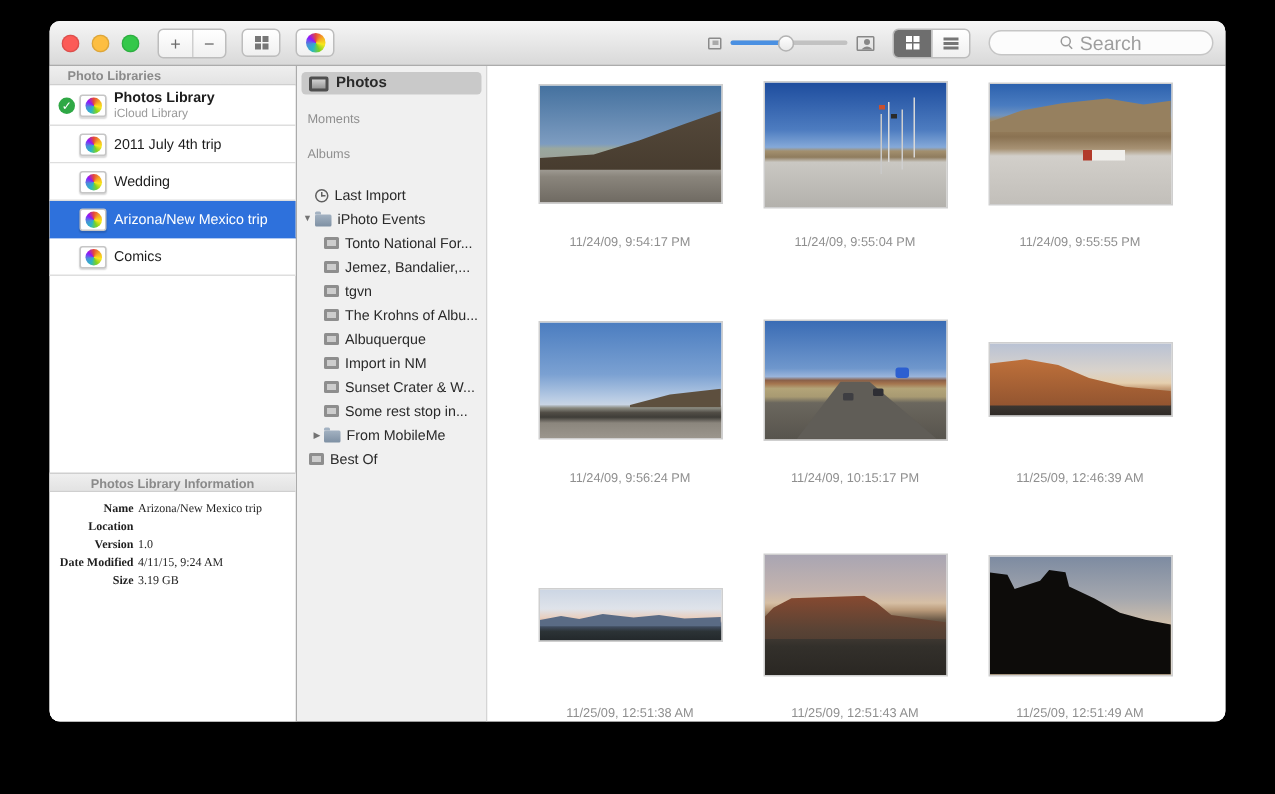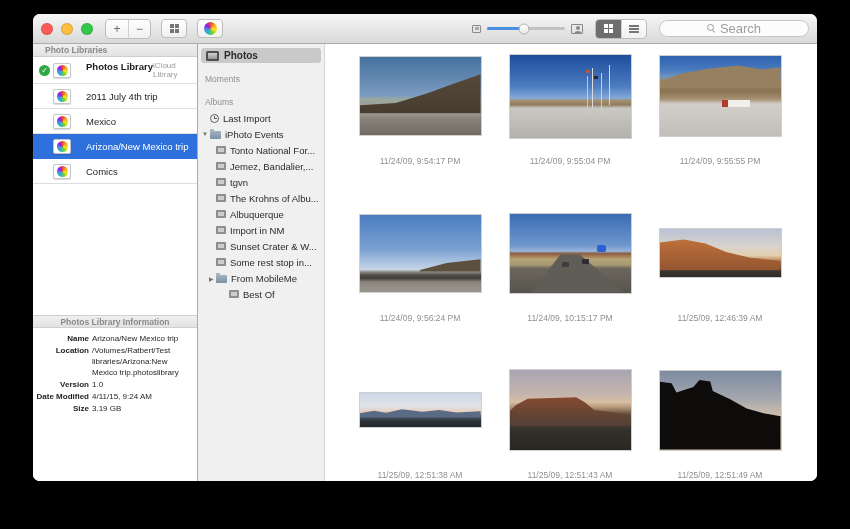--- a/index.html
+++ b/index.html
@@ -72,49 +72,49 @@
   .lib-item { height:25px; flex:0 0 25px; display:flex; align-items:center;
     border-bottom:1px solid #dedede; background:#fff; padding-left:6px; }
   .lib-item.tall { height:27px; flex-basis:27px; }
   .lib-item.selected { background:#2e71dc; border-bottom-color:#2e71dc; }
   .badge-space { width:14px; flex:0 0 14px; }
   .check-badge { width:11px; height:11px; flex:0 0 11px; margin-right:3px; border-radius:50%;
     background:#2fa845; color:#fff; font-size:8px; line-height:11px; text-align:center; }
   .lib-icon { width:18px; height:15px; flex:0 0 18px; background:#fff; border:1px solid #c6c6c6;
     border-radius:2px; display:flex; align-items:center; justify-content:center;
     box-shadow:0 1px 1px rgba(0,0,0,.15); }
-  .lib-text { margin-left:15px; display:flex; justify-content:center; min-width:0; }
+  .lib-text { margin-left:5px; display:flex; flex-direction:column; justify-content:center; min-width:0; }
   .lib-name { font-size:9.5px; color:#1c1c1c; line-height:11px; white-space:nowrap; }
   .lib-item.tall .lib-name { font-weight:bold; }
   .lib-sub { font-size:8px; color:#9a9a9a; line-height:9px; }
   .lib-item.selected .lib-name { color:#fff; }
   .sidebar-spacer { flex:1; }
 
   .info-panel { height:166px; flex:0 0 166px; display:flex; flex-direction:column; background:#fff; }
   .info-fields { padding:5px 6px 0 0; }
-  .info-row { display:flex; margin-bottom:1px; }
+  .info-row { display:flex; margin-bottom:1px;font-family:Liberation Serif, serif; }
   .info-label { width:56px; flex:0 0 56px; text-align:right; font-weight:bold; font-size:8px;
     color:#1f1f1f; line-height:11px; }
   .info-value { flex:1; margin-left:3px; font-size:8px; color:#1f1f1f; line-height:11px; overflow-wrap:break-word; }
 
   
   .albums-panel { width:127px; flex:0 0 127px; background:#f0f0f0; border-right:1px solid #d5d5d5;
     padding-top:2px; overflow:hidden; }
   .photos-row { height:15px; margin:2px 3px 0; background:#c9c9c9; border-radius:3px;
     display:flex; align-items:center; padding-left:5px; gap:5px; }
   .photo-glyph { width:13px; height:10px; background:#4f4f4f; border-radius:1.5px;
     display:flex; align-items:center; justify-content:center; }
   .photo-glyph::before { content:""; width:9px; height:6px; background:linear-gradient(#d2d2d2,#969696); }
   .photos-row .row-label { font-size:10px; font-weight:bold; color:#2a2a2a; }
   .section-label { margin:11px 0 0 7px; font-size:8.5px; color:#8f8f8f; }
-  .section-label.albums { margin-top:13px; margin-bottom:3px; }
+  .section-label.albums { margin-top:13px; margin-bottom:15px; }
   .tree-item { height:16px; display:flex; align-items:center; font-size:9.5px; color:#2a2a2a;
     position:relative; white-space:nowrap; }
   .tree-item .label { margin-left:4px; }
-  .lvl1 { padding-left:12px; } .lvl2 { padding-left:18px;align-items:center; } .bestof { padding-left:8px;margin-left:23px; }
+  .lvl1 { padding-left:12px; } .lvl2 { padding-left:18px;align-items:center; } .bestof { padding-left:8px; }
   .disclosure { position:absolute; left:4px; font-size:6px; color:#737373; }
   .disclosure.deep { left:11px; }
   .clock-icon { width:9px; height:9px; flex:0 0 9px; border:1px solid #5f5f5f; border-radius:50%; position:relative; }
   .clock-icon::before { content:""; position:absolute; left:3px; top:1.5px; width:1px; height:3px; background:#5f5f5f; }
   .clock-icon::after { content:""; position:absolute; left:3px; top:3.5px; width:3px; height:1px; background:#5f5f5f; }
   .folder-icon { width:11px; height:8px; flex:0 0 11px; background:linear-gradient(#a3b2c2,#7e90a3);
     border-radius:1px; position:relative; margin-top:2px; }
   .folder-icon::before { content:""; position:absolute; top:-2px; left:0; width:4px; height:2px;
     background:#a3b2c2; border-radius:1px 1px 0 0; }
   .album-icon { width:10px; height:8px; flex:0 0 10px; background:#8e8e8e; border-radius:1px;
@@ -233,21 +233,21 @@
         <span class="lib-text">
             <span class="lib-name">2011 July 4th trip</span>
           </span>
       </div>
       <div class="lib-item">
         <span class="badge-space"></span>
         <span class="lib-icon">
             <span class="flower small"></span>
           </span>
         <span class="lib-text">
-            <span class="lib-name">Mexico</span>
+            <span class="lib-name">Wedding</span>
           </span>
       </div>
       <div class="lib-item selected">
         <span class="badge-space"></span>
         <span class="lib-icon">
             <span class="flower small"></span>
           </span>
         <span class="lib-text">
             <span class="lib-name">Arizona/New Mexico trip</span>
           </span>
@@ -266,21 +266,20 @@
 
       <div class="info-panel">
         <div class="panel-header centered">Photos Library Information</div>
         <div class="info-fields">
           <div class="info-row">
             <span class="info-label">Name</span>
             <span class="info-value">Arizona/New Mexico trip</span>
           </div>
           <div class="info-row">
             <span class="info-label">Location</span>
-            <span class="info-value">/Volumes/Ratbert/Test libraries/Arizona:New Mexico trip.photoslibrary</span>
           </div>
           <div class="info-row">
             <span class="info-label">Version</span>
             <span class="info-value">1.0</span>
           </div>
           <div class="info-row">
             <span class="info-label">Date Modified</span>
             <span class="info-value">4/11/15, 9:24 AM</span>
           </div>
           <div class="info-row">

